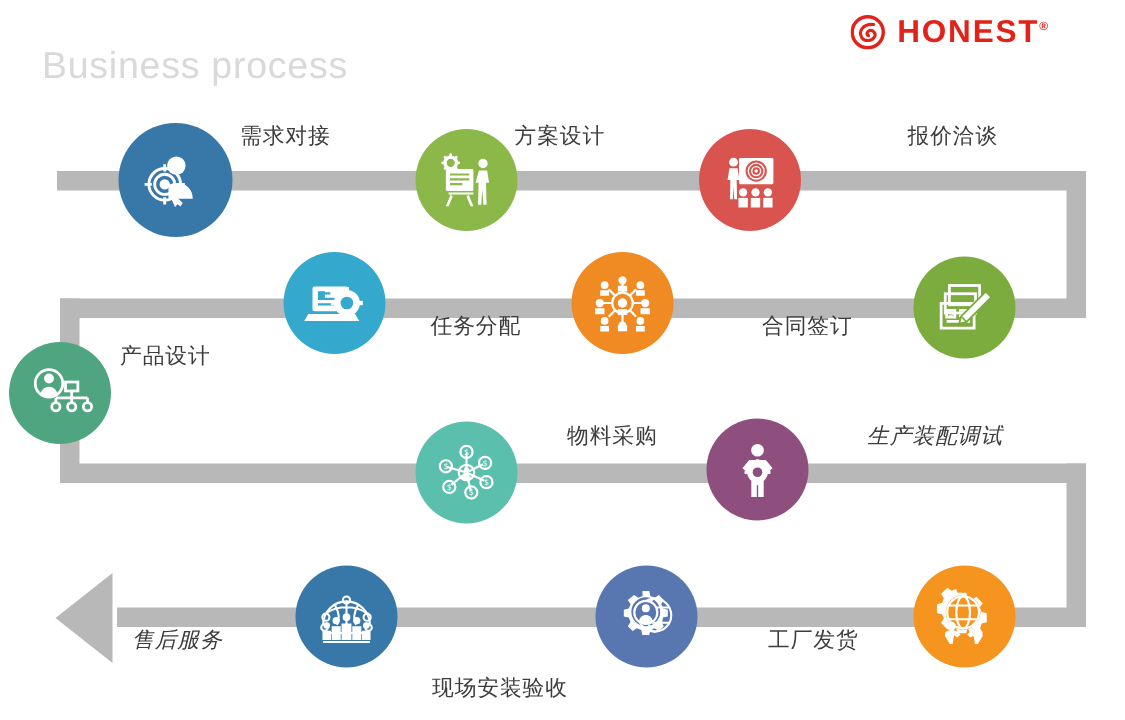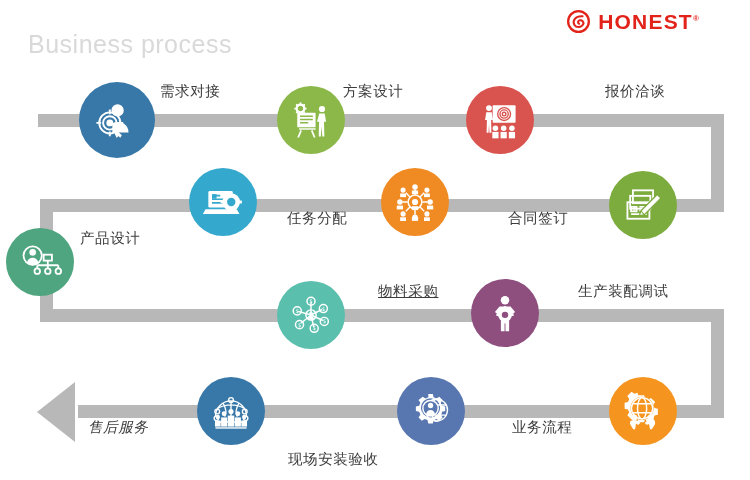--- a/index.html
+++ b/index.html
@@ -284,21 +284,21 @@
           <text x="11.5" y="36.7">$</text>
           <text x="9" y="21.7">$</text>
         </g>
         <g fill="#ffffff">
           <circle cx="24" cy="22" r="1.9"></circle>
           <path d="M20.6 28.4c.6-2.3 1.8-3.4 3.4-3.4s2.8 1.1 3.4 3.4a5.6 5.6 0 0 1-6.8 0z"></path>
         </g>
       </svg>
     </span>
   </div>
-  <div class="label" style="left:378px;top:284px;text-decoration:underline;">物料采购</div>
+  <div class="label" style="left:378px;top:284px;">物料采购</div>
 
   <div class="node" style="left:471px;top:279px;width:68px;height:68px;background:#8e4f7f;">
     <span>
       <svg width="44" height="44" viewBox="0 0 48 48">
         <g fill="#ffffff">
           <circle cx="24" cy="10" r="4.6"></circle>
           <path d="M18 17h12l5 6-3.4 2.6-2.6-3V30H19V22.6l-2.6 3L13 23z"></path>
           <path d="M19.5 32h4v12h-4zM24.5 32h4v12h-4z"></path>
         </g>
         <g>
@@ -307,21 +307,21 @@
           <g fill="#ffffff">
             <rect x="22.7" y="16.6" width="2.6" height="3.6"></rect>
             <rect x="22.7" y="31.8" width="2.6" height="3.6"></rect>
             <rect x="14.6" y="24.7" width="3.6" height="2.6"></rect>
             <rect x="29.8" y="24.7" width="3.6" height="2.6"></rect>
           </g>
         </g>
       </svg>
     </span>
   </div>
-  <div class="label" style="left:578px;top:284px;">生产装配调试</div>
+  <div class="label" style="left:578px;top:284px;font-style:italic;">生产装配调试</div>
 
   <div class="node" style="left:197px;top:377px;width:68px;height:68px;background:#3878a8;">
     <span>
       <svg width="44" height="44" viewBox="0 0 48 48">
         <g fill="none" stroke="#ffffff" stroke-width="1.5">
           <path d="M7 30a17 17 0 0 1 34 0"></path>
           <path d="M24 13v17M10 21c8-5 20-5 28 0M15.5 15.5C19 22 19 27 17 30M32.5 15.5C29 22 29 27 31 30"></path>
           <circle cx="24" cy="12" r="2.6"></circle>
           <circle cx="9" cy="24.5" r="2.6"></circle>
           <circle cx="39" cy="24.5" r="2.6"></circle>
@@ -386,15 +386,15 @@
         </g>
         <g fill="#ffffff">
           <circle cx="14.5" cy="31" r="3.2"></circle>
           <path d="M10 35.5c1-1 3-1.6 4.5-1.6 2.6 0 4.6 1.2 6.6 3.1l-2.4 2.3-2.3-1.7-1 6.4h-2.1l-3.5-5.8z"></path>
           <circle cx="32.5" cy="31" r="3.2"></circle>
           <path d="M37 35.5c-1-1-3-1.6-4.5-1.6-2.6 0-4.6 1.2-6.6 3.1l2.4 2.3 2.3-1.7 1 6.4h2.1l3.5-5.8z"></path>
         </g>
       </svg>
     </span>
   </div>
-  <div class="label" style="left:512px;top:420px;">业务流程</div>
+  <div class="label" style="left:512px;top:420px;">工厂发货</div>
 
 </div>
 
 </body></html>

